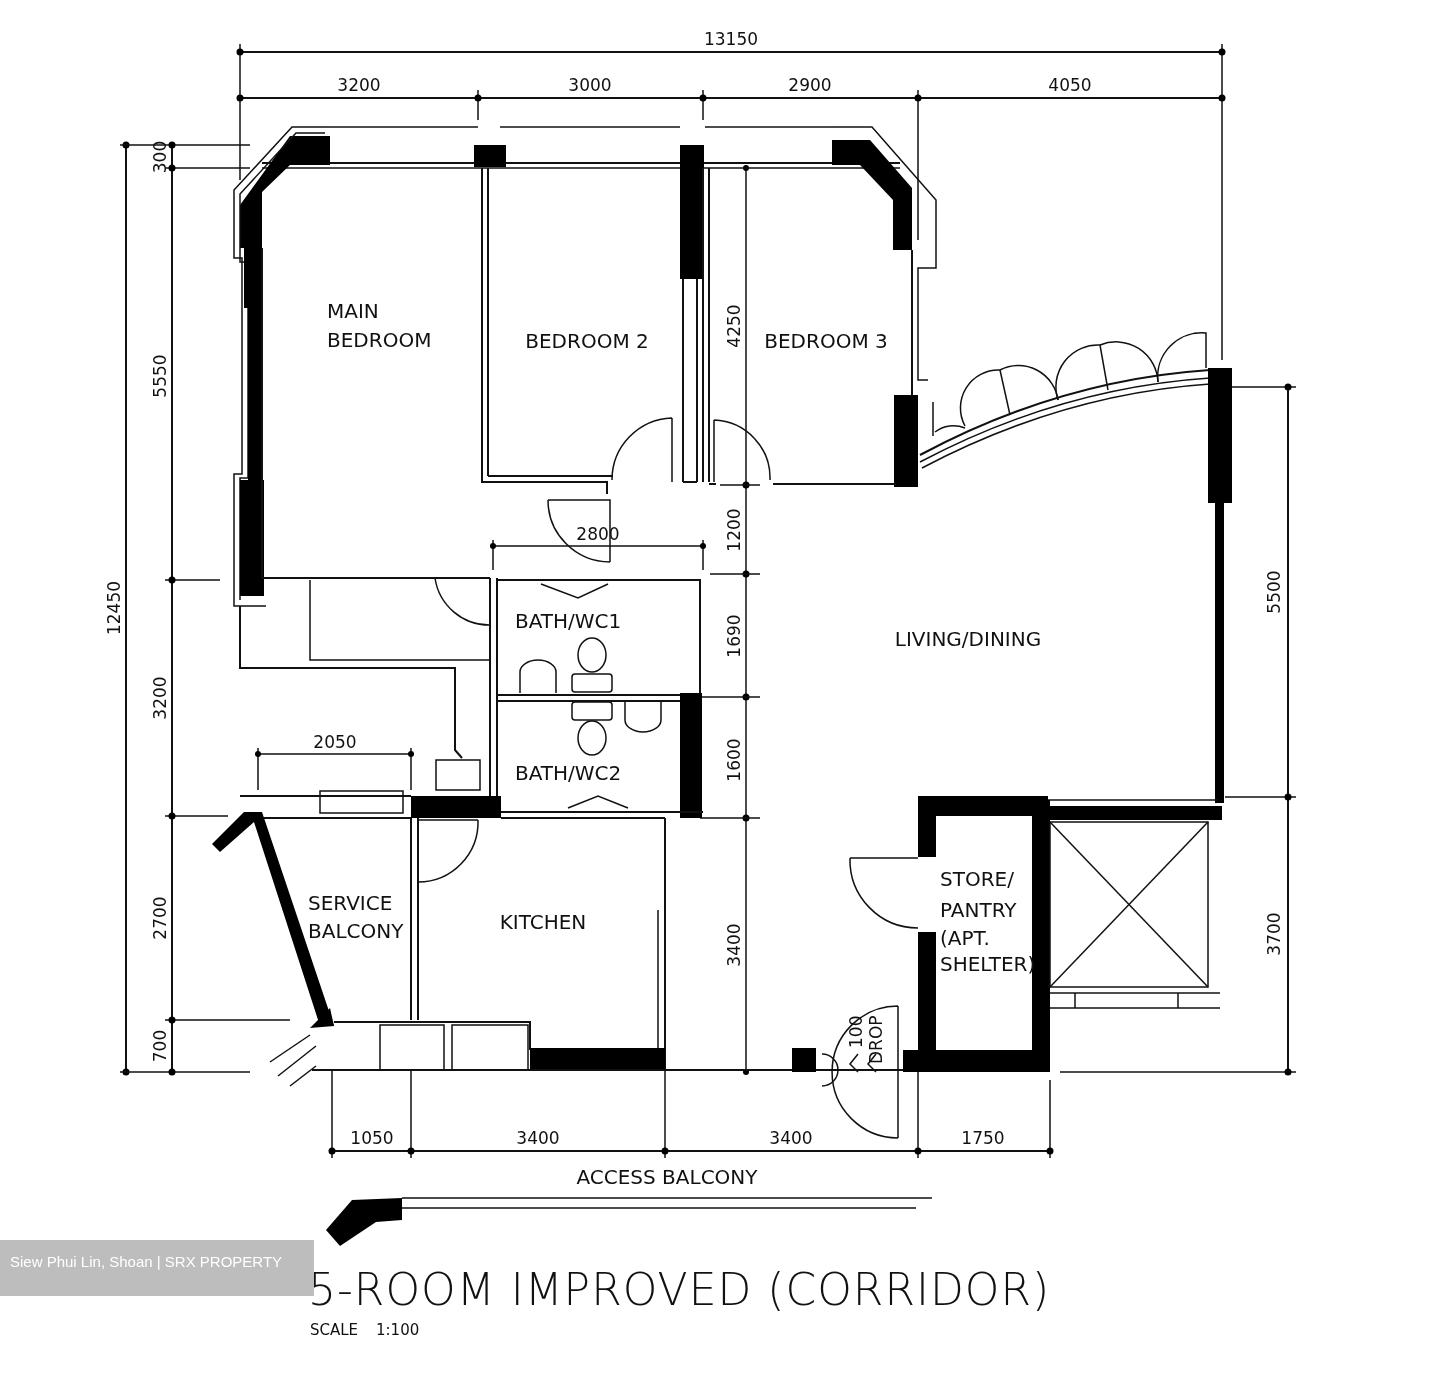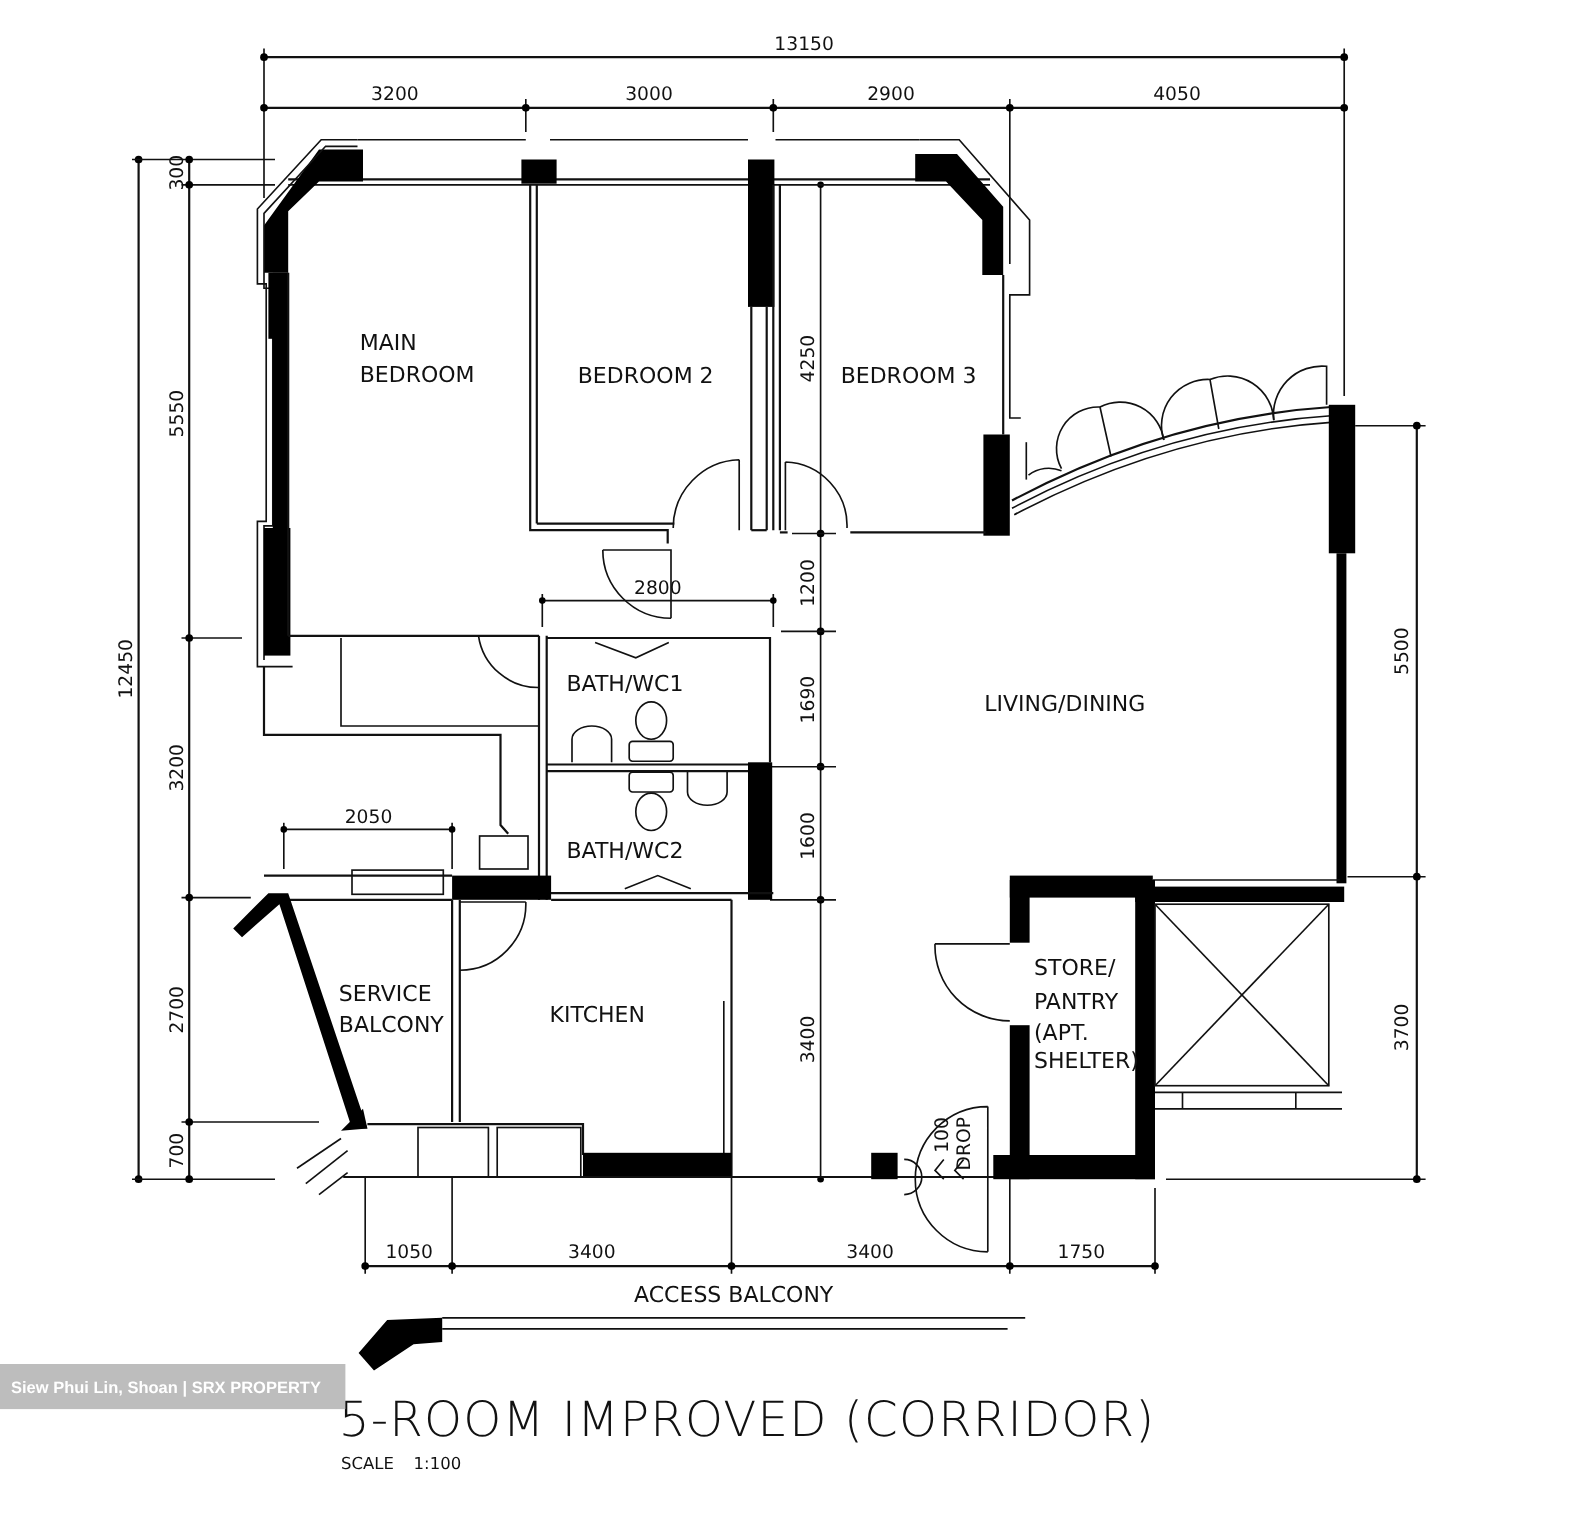--- a/index.html
+++ b/index.html
@@ -6,23 +6,23 @@
   body { width: 1440px; height: 1384px; position: relative; overflow: hidden; font-family: "DejaVu Sans", sans-serif; }
   svg { position: absolute; left: 0; top: 0; }
   .dim-text { font-family: "DejaVu Sans", sans-serif; font-size: 17px; fill: #111; }
   .room-text { font-family: "DejaVu Sans", sans-serif; font-size: 20px; fill: #111; }
   .title-text { font-family: "DejaVu Sans", sans-serif; font-size: 44px; fill: #111; font-weight: 200; letter-spacing: 1px; }
   .scale-text { font-family: "DejaVu Sans", sans-serif; font-size: 15px; fill: #111; }
   .line { stroke: #111; stroke-width: 2; fill: none; }
   .thin { stroke: #111; stroke-width: 1.5; fill: none; }
   .wall { fill: #000; }
   .watermark {
-    position: absolute; left: 0; top: 1240px; width: 314px; height: 41px;
+    position: absolute; left: 0; top: 1240px; width: 314px; height: 56px;
     background: #bdbdbd; color: #ffffff; font-family: "Liberation Sans", sans-serif;
-    font-size: 15px; line-height: 44px; padding-left: 10px; box-sizing: border-box; font-weight: bold;
+    font-size: 15px; line-height: 44px; padding-left: 10px; box-sizing: border-box;
   }
 </style>
 </head>
 <body>
 
 <svg width="1440" height="1384" viewBox="0 0 1440 1384">
 
   <g>
     <line class="line" x1="240" y1="52" x2="1222" y2="52"></line>
     <line class="thin" x1="240" y1="44" x2="240" y2="180"></line>

